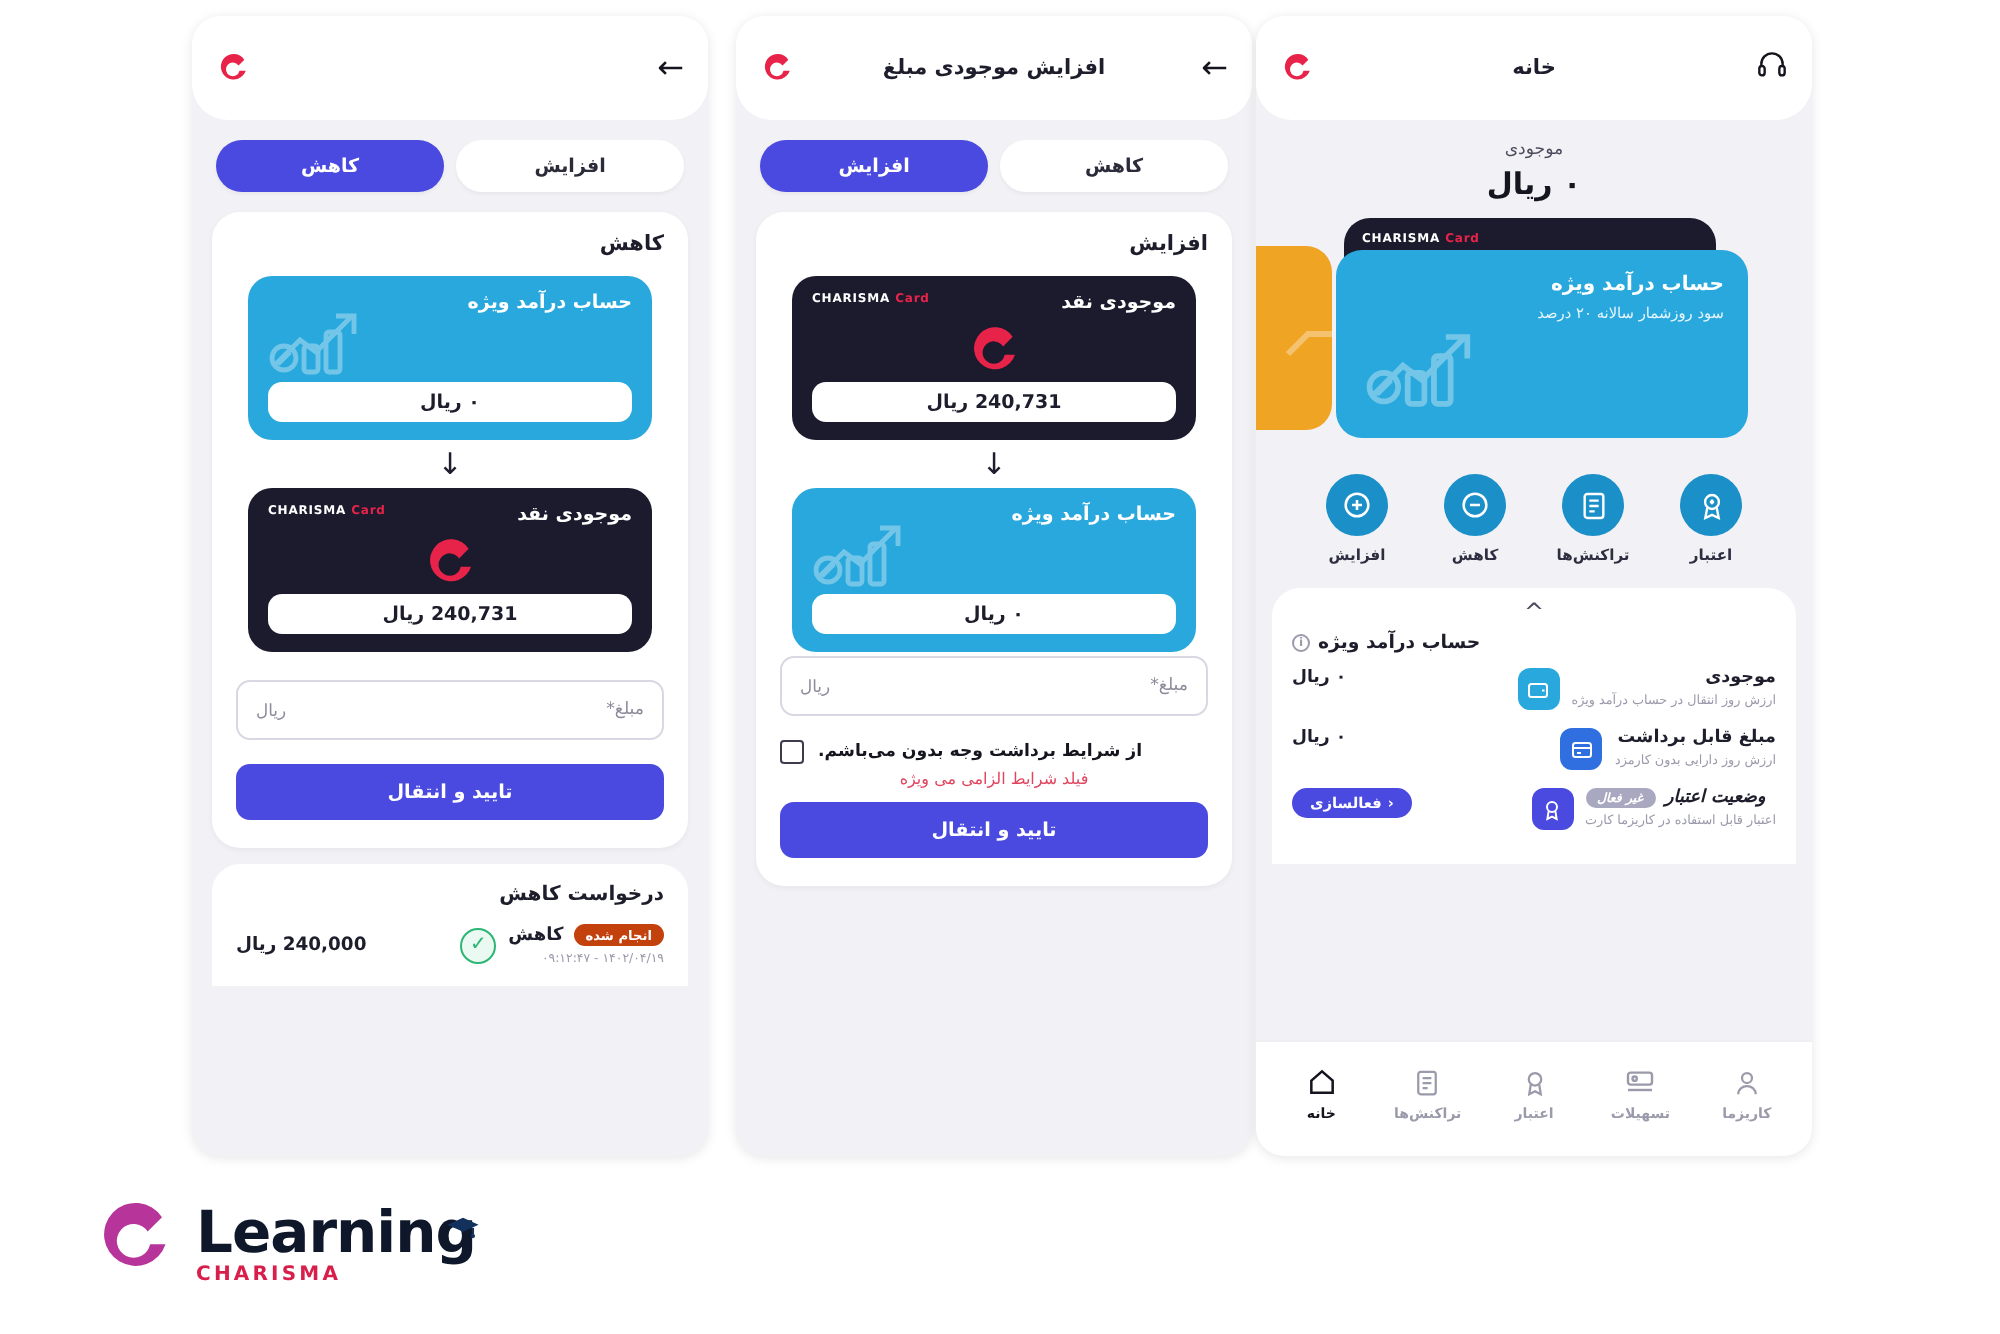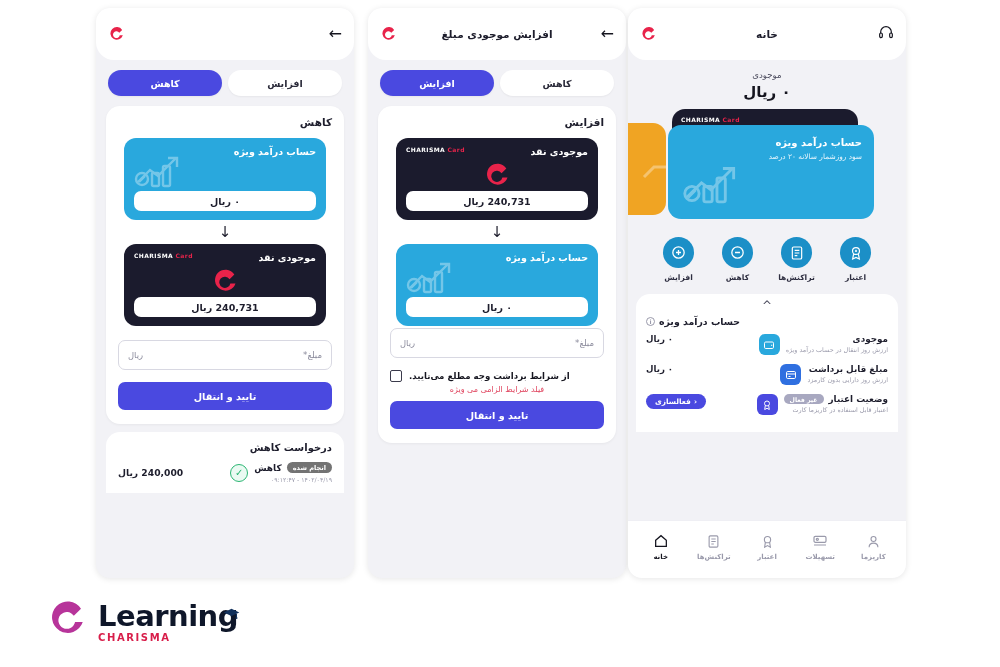--- a/index.html
+++ b/index.html
@@ -159,21 +159,21 @@
 
   
   .hist { background:#fff; margin: 0 10px; border-radius: 14px 14px 0 0; padding: 10px 12px; }
   .hist-title { font-size:10px; font-weight:bold; color:#1d1d2c; text-align:right; margin-bottom:9px; }
   .hist-row { display:flex; align-items:center; justify-content:space-between; gap:6px; }
   .hist-right { display:flex; align-items:center; gap:6px; flex-direction: row; }
   .hist-texts { text-align:right; }
   .hist-line1 { display:flex; align-items:center; justify-content:flex-end; gap:5px; }
   .hist-kind { font-size:9px; font-weight:bold; color:#1d1d2c; }
   .badge-done {
-    background:#737373; color:#fff; font-size:6.6px; font-weight:bold;
+    background:#c2410c; color:#fff; font-size:6.6px; font-weight:bold;
     border-radius: 8px; padding: 1.5px 6px;
   }
   .hist-time { font-size:6.2px; color:#9a9aab; margin-top:3px; }
   .hist-amt { font-size:9.2px; font-weight:bold; color:#1d1d2c; }
   .check-circle {
     width: 18px; height:18px; border-radius:50%;
     background:#eafaf2; border:1.2px solid #2bb673;
     display:flex; align-items:center; justify-content:center;
     color:#2bb673; font-size: 10px; flex:none;
   }
@@ -414,21 +414,21 @@
         </div>
       </div>
 
 
       <div class="field">
         <span class="field-label">مبلغ*</span>
         <span class="field-unit">ریال</span>
       </div>
 
       <div class="check-row">
-        <span class="check-text">از شرایط برداشت وجه مطلع می‌تایید.</span>
+        <span class="check-text">از شرایط برداشت وجه بدون می‌باشم.</span>
         <span class="check-box"></span>
       </div>
       <div class="err-text">فیلد شرایط الزامی می ویژه</div>
 
       <div class="btn-primary">تایید و انتقال</div>
     </div>
   </div>
 
   <div class="panel panel-3 panel-shadow">
 
@@ -556,21 +556,21 @@
                 <path d="M3 10h18M7 15h4"></path>
             </svg>
           </div>
         </div>
         <div class="drow-val">۰ ریال</div>
       </div>
 
       <div class="drow">
         <div class="drow-right">
           <div class="drow-txt">
-            <div style="display:flex;align-items:center;justify-content:flex-end;">
+            <div style="display:flex;align-items:center;justify-content:flex-end;font-style:italic;">
               <span class="drow-t1">وضعیت اعتبار</span>
               <span class="badge-off">غیر فعال</span>
             </div>
             <div class="drow-t2">اعتبار قابل استفاده در کاریزما کارت</div>
           </div>
           <div class="drow-ico ico-indigo">
             <svg width="12" height="12" viewBox="0 0 24 24" fill="none" stroke="#fff" stroke-width="2">
               <circle cx="12" cy="9" r="5"></circle>
                 <path d="M8.6 13.4 L7.4 21 L12 18.6 L16.6 21 L15.4 13.4"></path>
             </svg>

